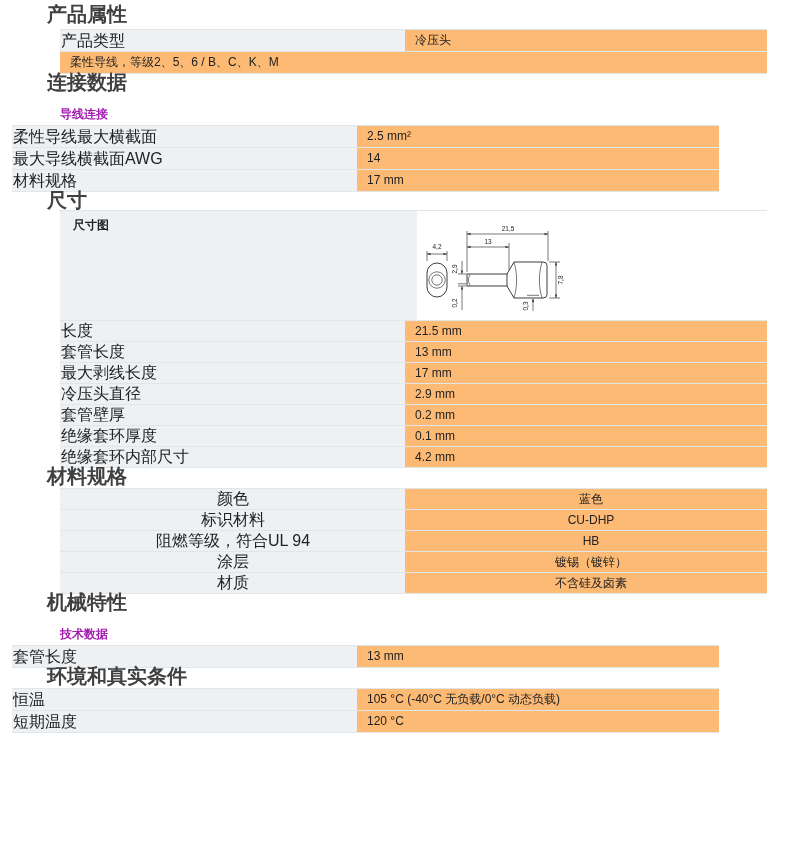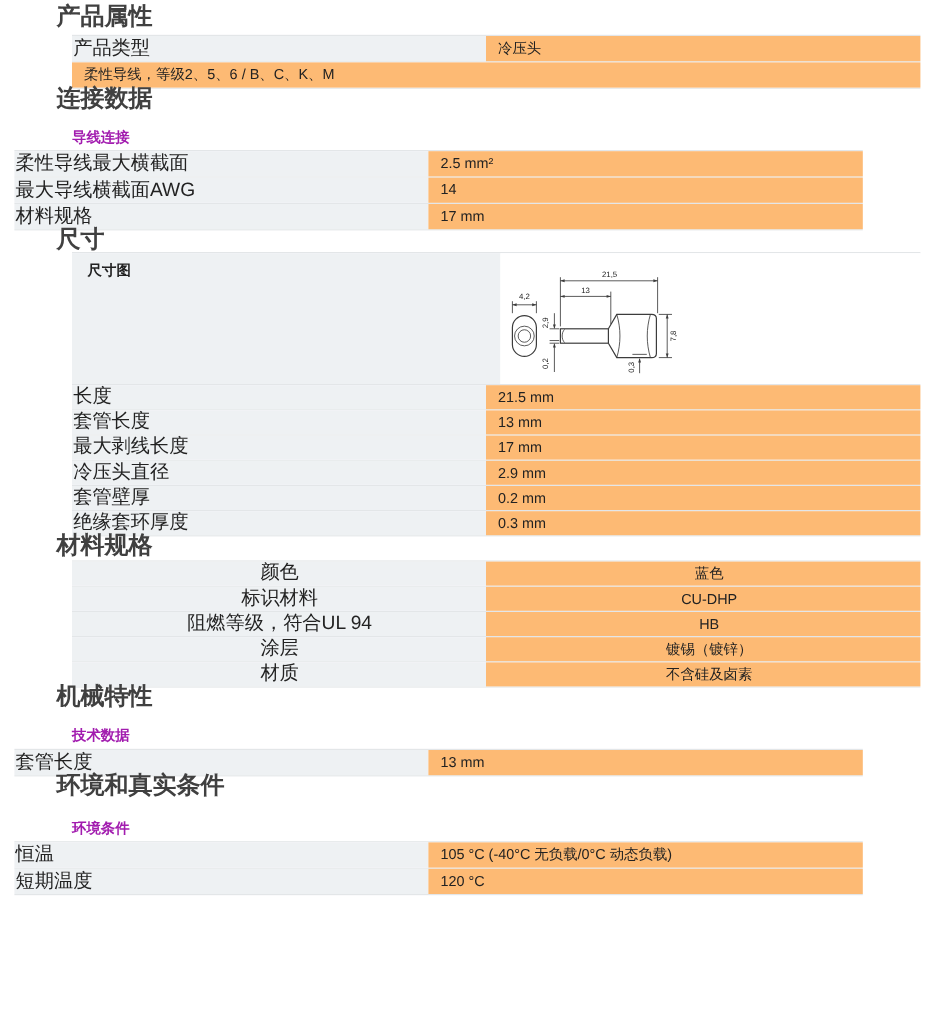--- a/index.html
+++ b/index.html
@@ -166,21 +166,25 @@
     <div class="spec-row row-21">
       <div class="lbl">冷压头直径</div>
       <div class="val">2.9 mm</div>
     </div>
     <div class="spec-row row-21">
       <div class="lbl">套管壁厚</div>
       <div class="val">0.2 mm</div>
     </div>
     <div class="spec-row row-21">
       <div class="lbl">绝缘套环厚度</div>
-      <div class="val">0.3 mm</div>
+      <div class="val">0.1 mm</div>
+    </div>
+    <div class="spec-row row-21">
+      <div class="lbl">绝缘套环内部尺寸</div>
+      <div class="val">4.2 mm</div>
     </div>
   </div>
 
   <h2 class="section m-s4">材料规格</h2>
   <div class="spec-table t-gap-m4">
     <div class="spec-row row-21">
       <div class="lbl">颜色</div>
       <div class="val">蓝色</div>
     </div>
     <div class="spec-row row-21">
@@ -204,21 +208,20 @@
   <h2 class="section m-s5">机械特性</h2>
   <div class="subheading">技术数据</div>
   <div class="spec-table t-gap-sub">
     <div class="spec-row row-22">
       <div class="lbl">套管长度</div>
       <div class="val">13 mm</div>
     </div>
   </div>
 
   <h2 class="section m-s6">环境和真实条件</h2>
-  <div class="subheading sub-s6">环境条件</div>
   <div class="spec-table t-gap-sub">
     <div class="spec-row row-22">
       <div class="lbl">恒温</div>
       <div class="val">105 °C (-40°C 无负载/0°C 动态负载)</div>
     </div>
     <div class="spec-row row-22">
       <div class="lbl">短期温度</div>
       <div class="val">120 °C</div>
     </div>
   </div>

